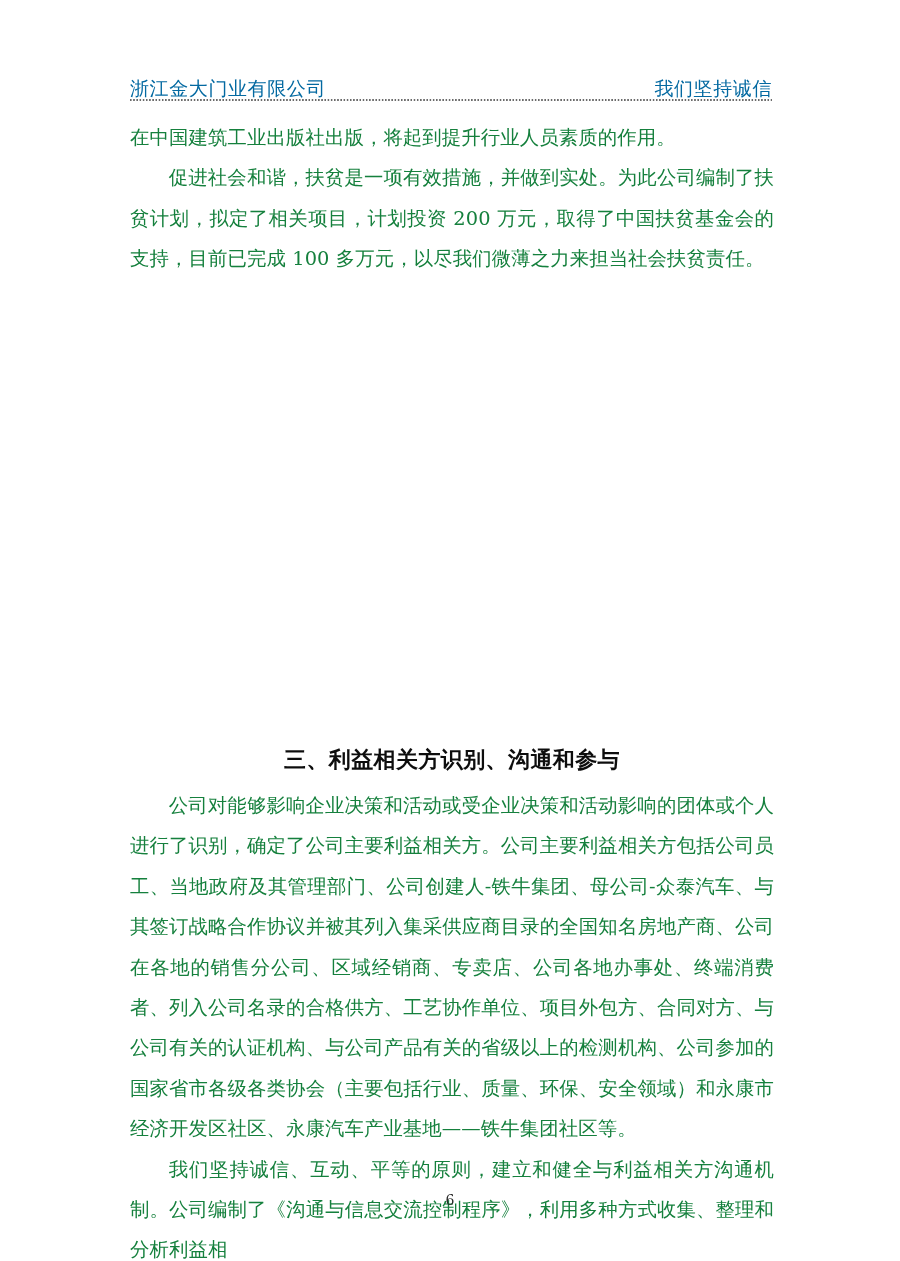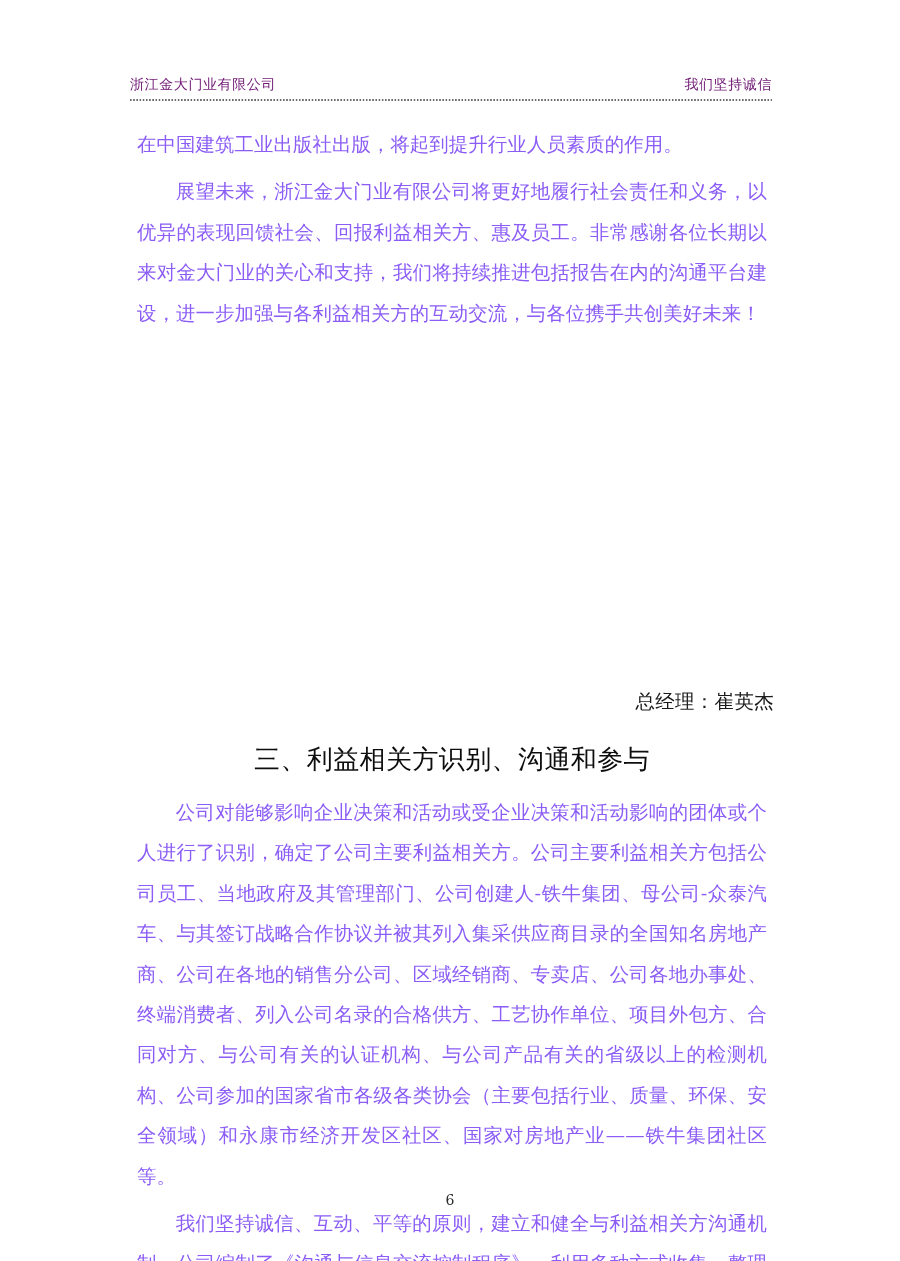--- a/index.html
+++ b/index.html
@@ -22,23 +22,23 @@
 
   
   .page-header {
     position: absolute;
     left: 130px;
     top: 76px;
     width: 642px;
     display: flex;
     justify-content: space-between;
     align-items: baseline;
-    font-size: 14px;
+    font-size: 19px;
     letter-spacing: 0.6px;
-    color: #701a75;
+    color: #0369a1;
     font-family: "DejaVu Serif", "Liberation Serif", serif;
     gap: 8px;
   }
   .header-left, .header-right {
     white-space: nowrap;
   }
   .header-rule {
     position: absolute;
     left: 130px;
     top: 99px;
@@ -50,28 +50,28 @@
   }
 
   
   .content {
     position: absolute;
     left: 130px;
     top: 118px;
     width: 644px;
   }
   p.para {
-    margin: 7px;
+    margin: 0;
     font-size: 19.4px;
     line-height: 40.4px;
     text-align: justify;
     text-align-last: left;
     text-justify: inter-ideograph;
     letter-spacing: 0.1px;
-    color: #8b5cf6;
+    color: #15803d;
     font-family: "DejaVu Serif", "Liberation Serif", serif;
   }
   p.indent {
     text-indent: 2em;
   }
 
   
   .signature {
     position: absolute;
     left: 130px;
@@ -84,23 +84,23 @@
     color: #1b1b1b;
   }
 
   
   .section-heading {
     position: absolute;
     left: 130px;
     top: 742px;
     width: 644px;
     text-align: center;
-    font-size: 26px;
+    font-size: 22px;
     line-height: 34px;
-    font-weight: normal;
+    font-weight: bold;
     letter-spacing: 0.4px;
     color: #0d0d0d;
   }
 
   
   .content-2 {
     position: absolute;
     left: 130px;
     top: 786px;
     width: 644px;
@@ -124,27 +124,26 @@
 <div class="page">
 
   <div class="page-header">
     <span class="header-left">浙江金大门业有限公司</span>
     <span class="header-right">我们坚持诚信</span>
   </div>
   <div class="header-rule"></div>
 
   <div class="content">
     <p class="para">在中国建筑工业出版社出版，将起到提升行业人员素质的作用。</p>
-    <p class="para indent">展望未来，浙江金大门业有限公司将更好地履行社会责任和义务，以优异的表现回馈社会、回报利益相关方、惠及员工。非常感谢各位长期以来对金大门业的关心和支持，我们将持续推进包括报告在内的沟通平台建设，进一步加强与各利益相关方的互动交流，与各位携手共创美好未来！</p>
+    <p class="para indent">促进社会和谐，扶贫是一项有效措施，并做到实处。为此公司编制了扶贫计划，拟定了相关项目，计划投资 200 万元，取得了中国扶贫基金会的支持，目前已完成 100 多万元，以尽我们微薄之力来担当社会扶贫责任。</p>
   </div>
 
-  <div class="signature">总经理：崔英杰</div>
 
   <div class="section-heading">三、利益相关方识别、沟通和参与</div>
 
   <div class="content-2">
-    <p class="para indent">公司对能够影响企业决策和活动或受企业决策和活动影响的团体或个人进行了识别，确定了公司主要利益相关方。公司主要利益相关方包括公司员工、当地政府及其管理部门、公司创建人-铁牛集团、母公司-众泰汽车、与其签订战略合作协议并被其列入集采供应商目录的全国知名房地产商、公司在各地的销售分公司、区域经销商、专卖店、公司各地办事处、终端消费者、列入公司名录的合格供方、工艺协作单位、项目外包方、合同对方、与公司有关的认证机构、与公司产品有关的省级以上的检测机构、公司参加的国家省市各级各类协会（主要包括行业、质量、环保、安全领域）和永康市经济开发区社区、国家对房地产业——铁牛集团社区等。</p>
+    <p class="para indent">公司对能够影响企业决策和活动或受企业决策和活动影响的团体或个人进行了识别，确定了公司主要利益相关方。公司主要利益相关方包括公司员工、当地政府及其管理部门、公司创建人-铁牛集团、母公司-众泰汽车、与其签订战略合作协议并被其列入集采供应商目录的全国知名房地产商、公司在各地的销售分公司、区域经销商、专卖店、公司各地办事处、终端消费者、列入公司名录的合格供方、工艺协作单位、项目外包方、合同对方、与公司有关的认证机构、与公司产品有关的省级以上的检测机构、公司参加的国家省市各级各类协会（主要包括行业、质量、环保、安全领域）和永康市经济开发区社区、永康汽车产业基地——铁牛集团社区等。</p>
     <p class="para indent">我们坚持诚信、互动、平等的原则，建立和健全与利益相关方沟通机制。公司编制了《沟通与信息交流控制程序》，利用多种方式收集、整理和分析利益相</p>
   </div>
 
   <div class="page-number">6</div>
 
 </div>
 
 </body></html>

